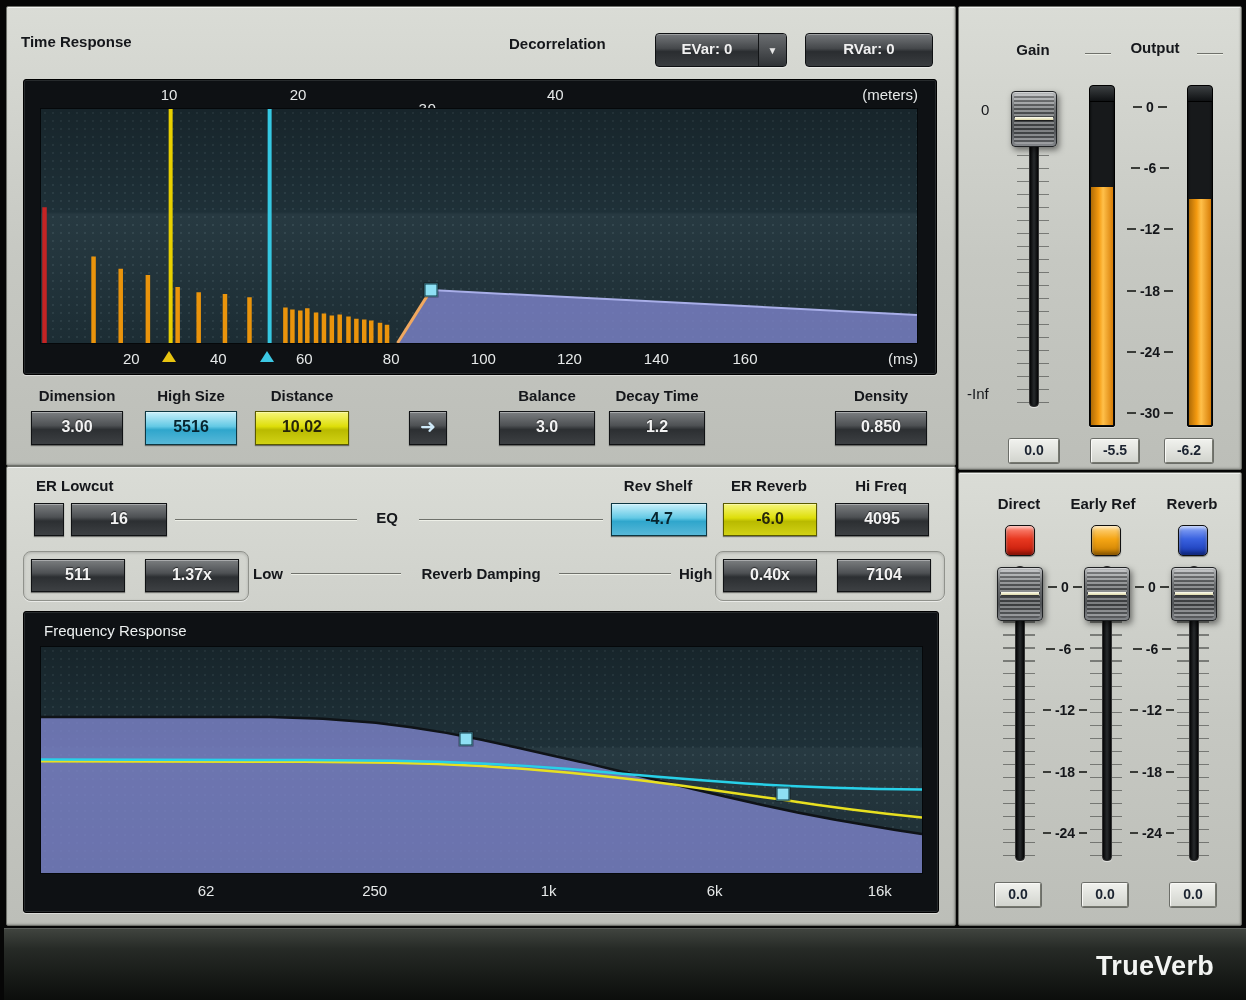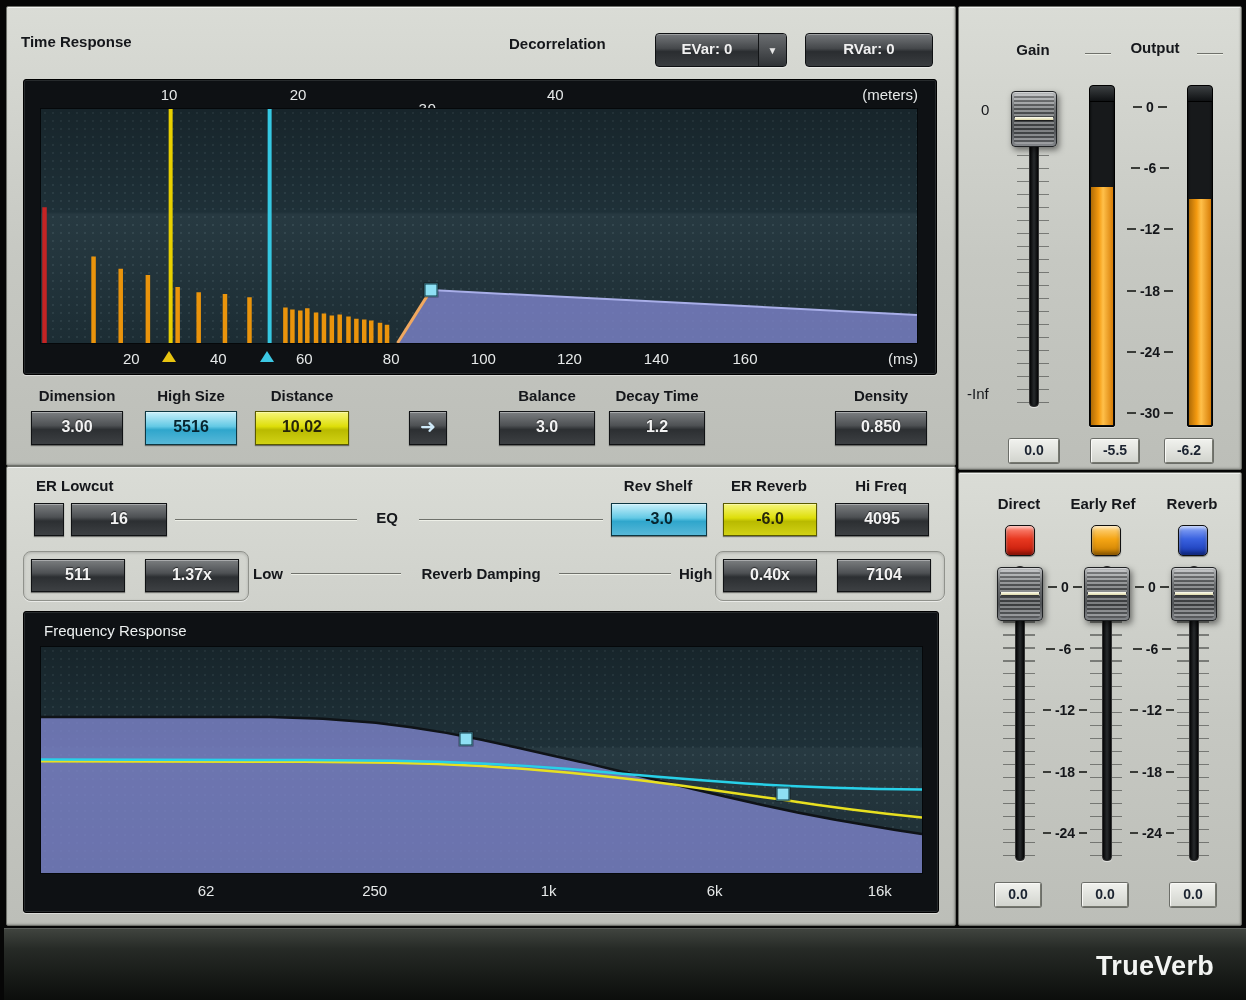--- a/index.html
+++ b/index.html
@@ -176,21 +176,21 @@
   </section>
 
   <section class="panel" style="left:6px;top:466px;width:948px;height:458px;">
     <span class="abs lbl" style="left:29px;top:10px;">ER Lowcut</span>
     <div class="abs ctl" style="left:27px;top:36px;width:28px;height:31px;"></div>
     <div class="abs ctl" style="left:64px;top:36px;width:94px;height:31px;">16</div>
     <div class="eline" style="left:168px;top:52px;width:182px;"></div>
     <span class="abs lbl" style="left:350px;top:42px;width:60px;text-align:center;">EQ</span>
     <div class="eline" style="left:412px;top:52px;width:184px;"></div>
     <span class="abs lbl" style="left:604px;top:10px;width:94px;text-align:center;">Rev Shelf</span>
-    <div class="abs ctl cyan" style="left:604px;top:36px;width:94px;height:31px;">-3.0</div>
+    <div class="abs ctl cyan" style="left:604px;top:36px;width:94px;height:31px;">-4.7</div>
     <span class="abs lbl" style="left:714px;top:10px;width:96px;text-align:center;">ER Reverb</span>
     <div class="abs ctl yellow" style="left:716px;top:36px;width:92px;height:31px;">-6.0</div>
     <span class="abs lbl" style="left:828px;top:10px;width:92px;text-align:center;">Hi Freq</span>
     <div class="abs ctl" style="left:828px;top:36px;width:92px;height:31px;">4095</div>
 
     <div class="gbox" style="left:16px;top:84px;width:224px;height:48px;"></div>
     <div class="abs ctl" style="left:24px;top:92px;width:92px;height:31px;">511</div>
     <div class="abs ctl" style="left:138px;top:92px;width:92px;height:31px;">1.37x</div>
     <span class="abs lbl" style="left:246px;top:98px;">Low</span>
     <div class="eline" style="left:284px;top:106px;width:110px;"></div>

